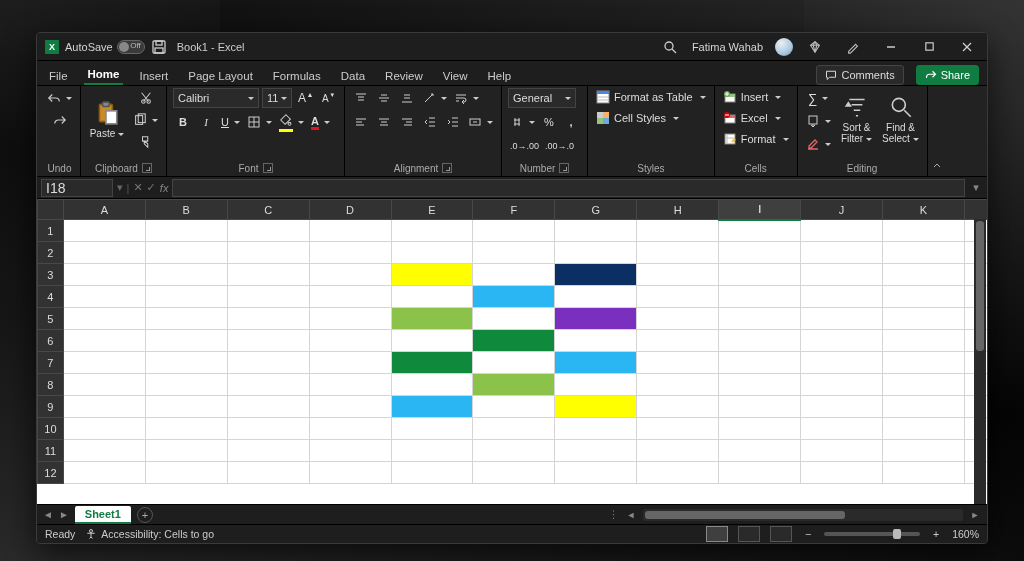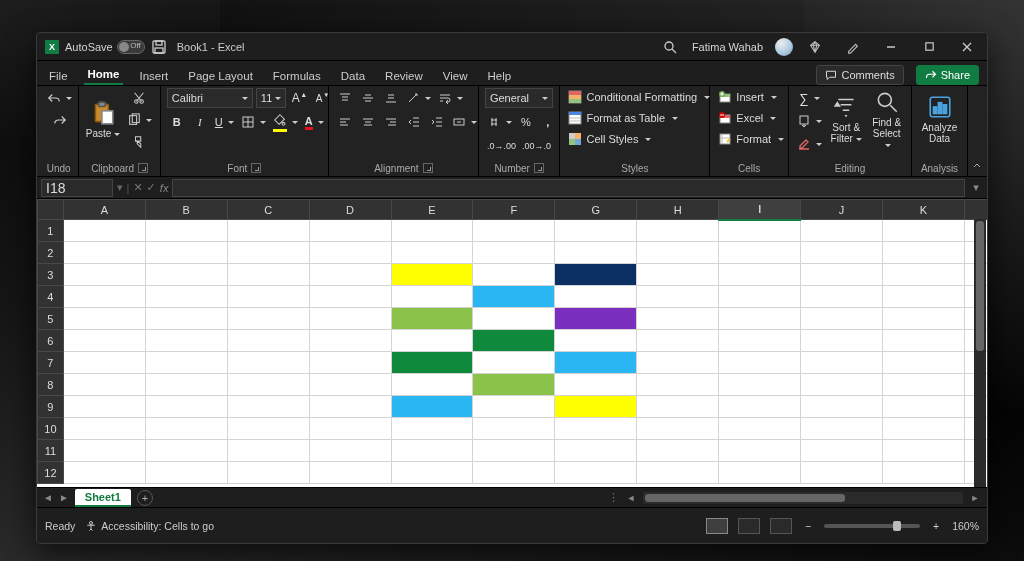--- a/index.html
+++ b/index.html
@@ -179,21 +179,21 @@
   }
   .addsheet{ width:16px;height:16px;border:1px solid #555;border-radius:50%;
     display:flex;align-items:center;justify-content:center;color:#aaa;font-size:11px;}
   .sheetrow .spacer{flex:1;}
   .hscroll{ width:320px; height:12px; background:#2a2a2a; position:relative; border-radius:2px;}
   .hscroll .thumb{position:absolute; top:2px; bottom:2px; left:2px; width:200px; background:#666; border-radius:3px;}
   .hchev{ color:#888; width:12px; text-align:center; font-size:9px;}
 
   
   .status{
-    height:36px; background:#1e1e1e; border-top:1px solid #000;
+    height:19px; background:#1e1e1e; border-top:1px solid #000;
     display:flex; align-items:center; padding:0 8px; gap:10px; font-size:10.5px; color:#ccc;
   }
   .status .spacer{flex:1;}
   .viewbtn{ width:22px; height:16px; border:1px solid #555; background:#2a2a2a;}
   .viewbtn.active{ background:#3f3f3f; border-color:#888;}
   .zoomtrack{ width:96px; height:4px; background:#555; position:relative; border-radius:2px;}
   .zoomtrack .zthumb{ position:absolute; top:-3px; left:72%; width:8px;height:10px;background:#bbb;border-radius:2px;}
   .zoombtn{ width:12px; text-align:center; color:#ccc;}
 
   
@@ -493,31 +493,20 @@
       </div>
       <div class="label">
           <span>Number</span>
           <span class="dlaunch"></span>
         </div>
     </div>
 
     <div class="group" style="min-width:126px">
       <div class="body">
           <div class="col" style="gap:3px;">
-        <span class="rowbtn drop txt-cmd">
-          <span class="miniicon">
-                <svg viewBox="0 0 14 14">
-                  <rect x="1" y="1" width="12" height="12" fill="#fff" stroke="#888"></rect>
-                  <rect x="1" y="1" width="12" height="4" fill="#e06666"></rect>
-                  <rect x="1" y="5" width="12" height="4" fill="#f6b26b"></rect>
-                  <rect x="1" y="9" width="12" height="4" fill="#93c47d"></rect>
-                </svg>
-              </span>
-          <span>Conditional Formatting</span>
-        </span>
         <span class="rowbtn drop txt-cmd">
           <span class="miniicon">
                 <svg viewBox="0 0 14 14">
                   <rect x="1" y="1" width="12" height="12" fill="#fff" stroke="#888"></rect>
                   <rect x="1" y="1" width="12" height="3" fill="#4a86e8"></rect>
                   <line x1="1" y1="7" x2="13" y2="7" stroke="#bbb"></line>
                   <line x1="1" y1="10" x2="13" y2="10" stroke="#bbb"></line>
                 </svg>
               </span>
           <span>Format as Table</span>
@@ -605,34 +594,20 @@
           <svg class="bigicon" viewBox="0 0 24 24" fill="none" stroke="#ccc" stroke-width="1.5">
               <circle cx="10" cy="10" r="6"></circle>
               <line x1="15" y1="15" x2="21" y2="21"></line>
             </svg>
           <span class="drop" style="text-align:center">Find &amp; Select</span>
         </div>
       </div>
       <div class="label">Editing</div>
     </div>
 
-    <div class="group" style="min-width:56px">
-      <div class="body">
-        <div class="stackbtn">
-          <svg class="bigicon" viewBox="0 0 24 24" fill="none" stroke="#4aa3df" stroke-width="1.5">
-              <rect x="3" y="3" width="18" height="18" rx="2"></rect>
-              <rect x="6" y="12" width="3" height="6" fill="#4aa3df"></rect>
-              <rect x="10.5" y="8" width="3" height="10" fill="#4aa3df"></rect>
-              <rect x="15" y="10" width="3" height="8" fill="#4aa3df"></rect>
-            </svg>
-          <span style="text-align:center">Analyze Data</span>
-        </div>
-      </div>
-      <div class="label">Analysis</div>
-    </div>
 
     <div class="collapse">
       <svg width="12" height="12" viewBox="0 0 12 12" stroke="#aaa" fill="none">
           <path d="M3 7l3-3 3 3"></path>
         </svg>
     </div>
   </div>
 
   <div class="fbar">
     <span class="namebox">I18</span>

